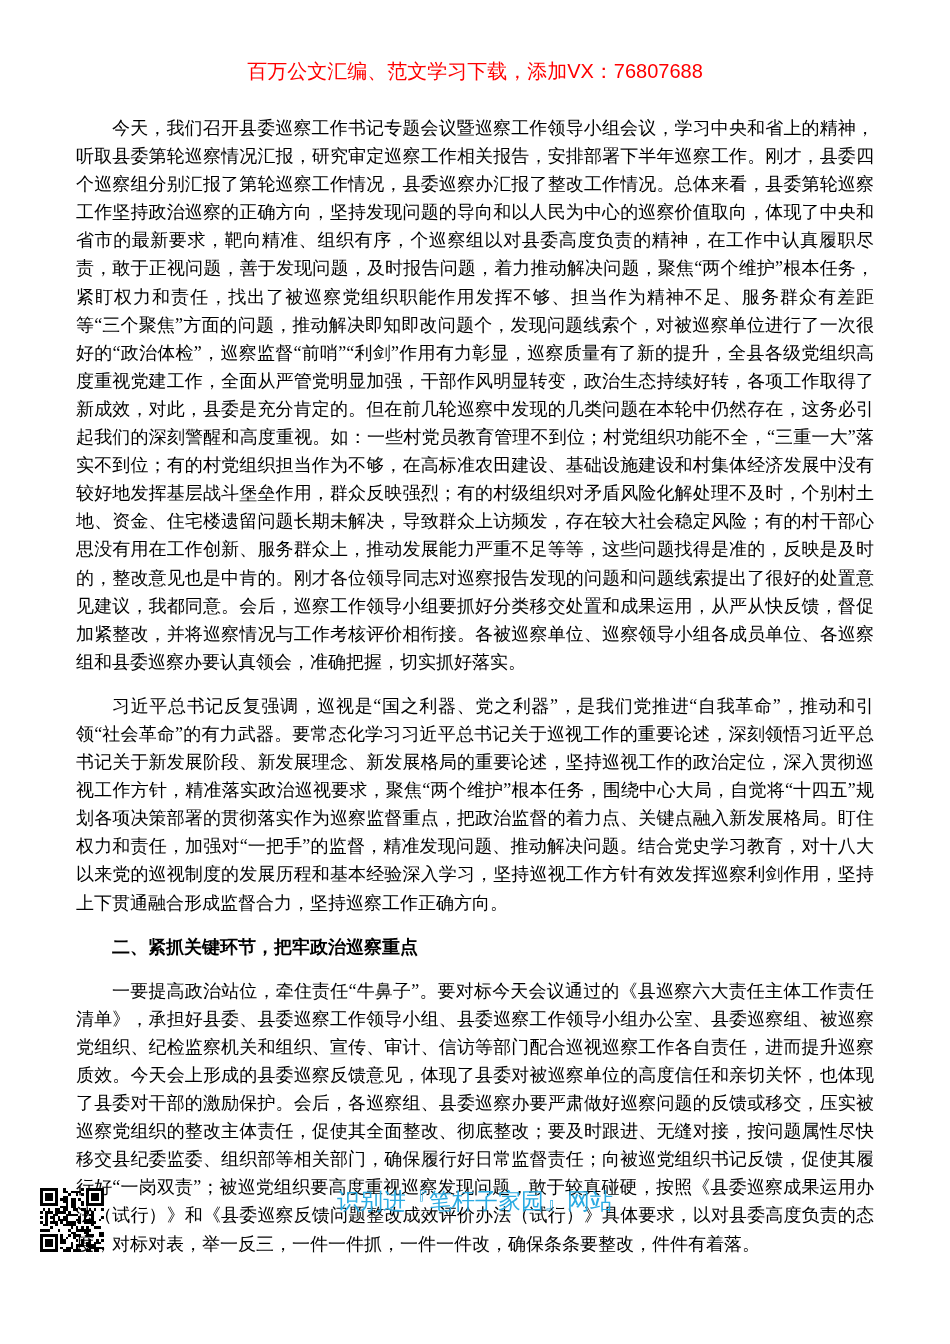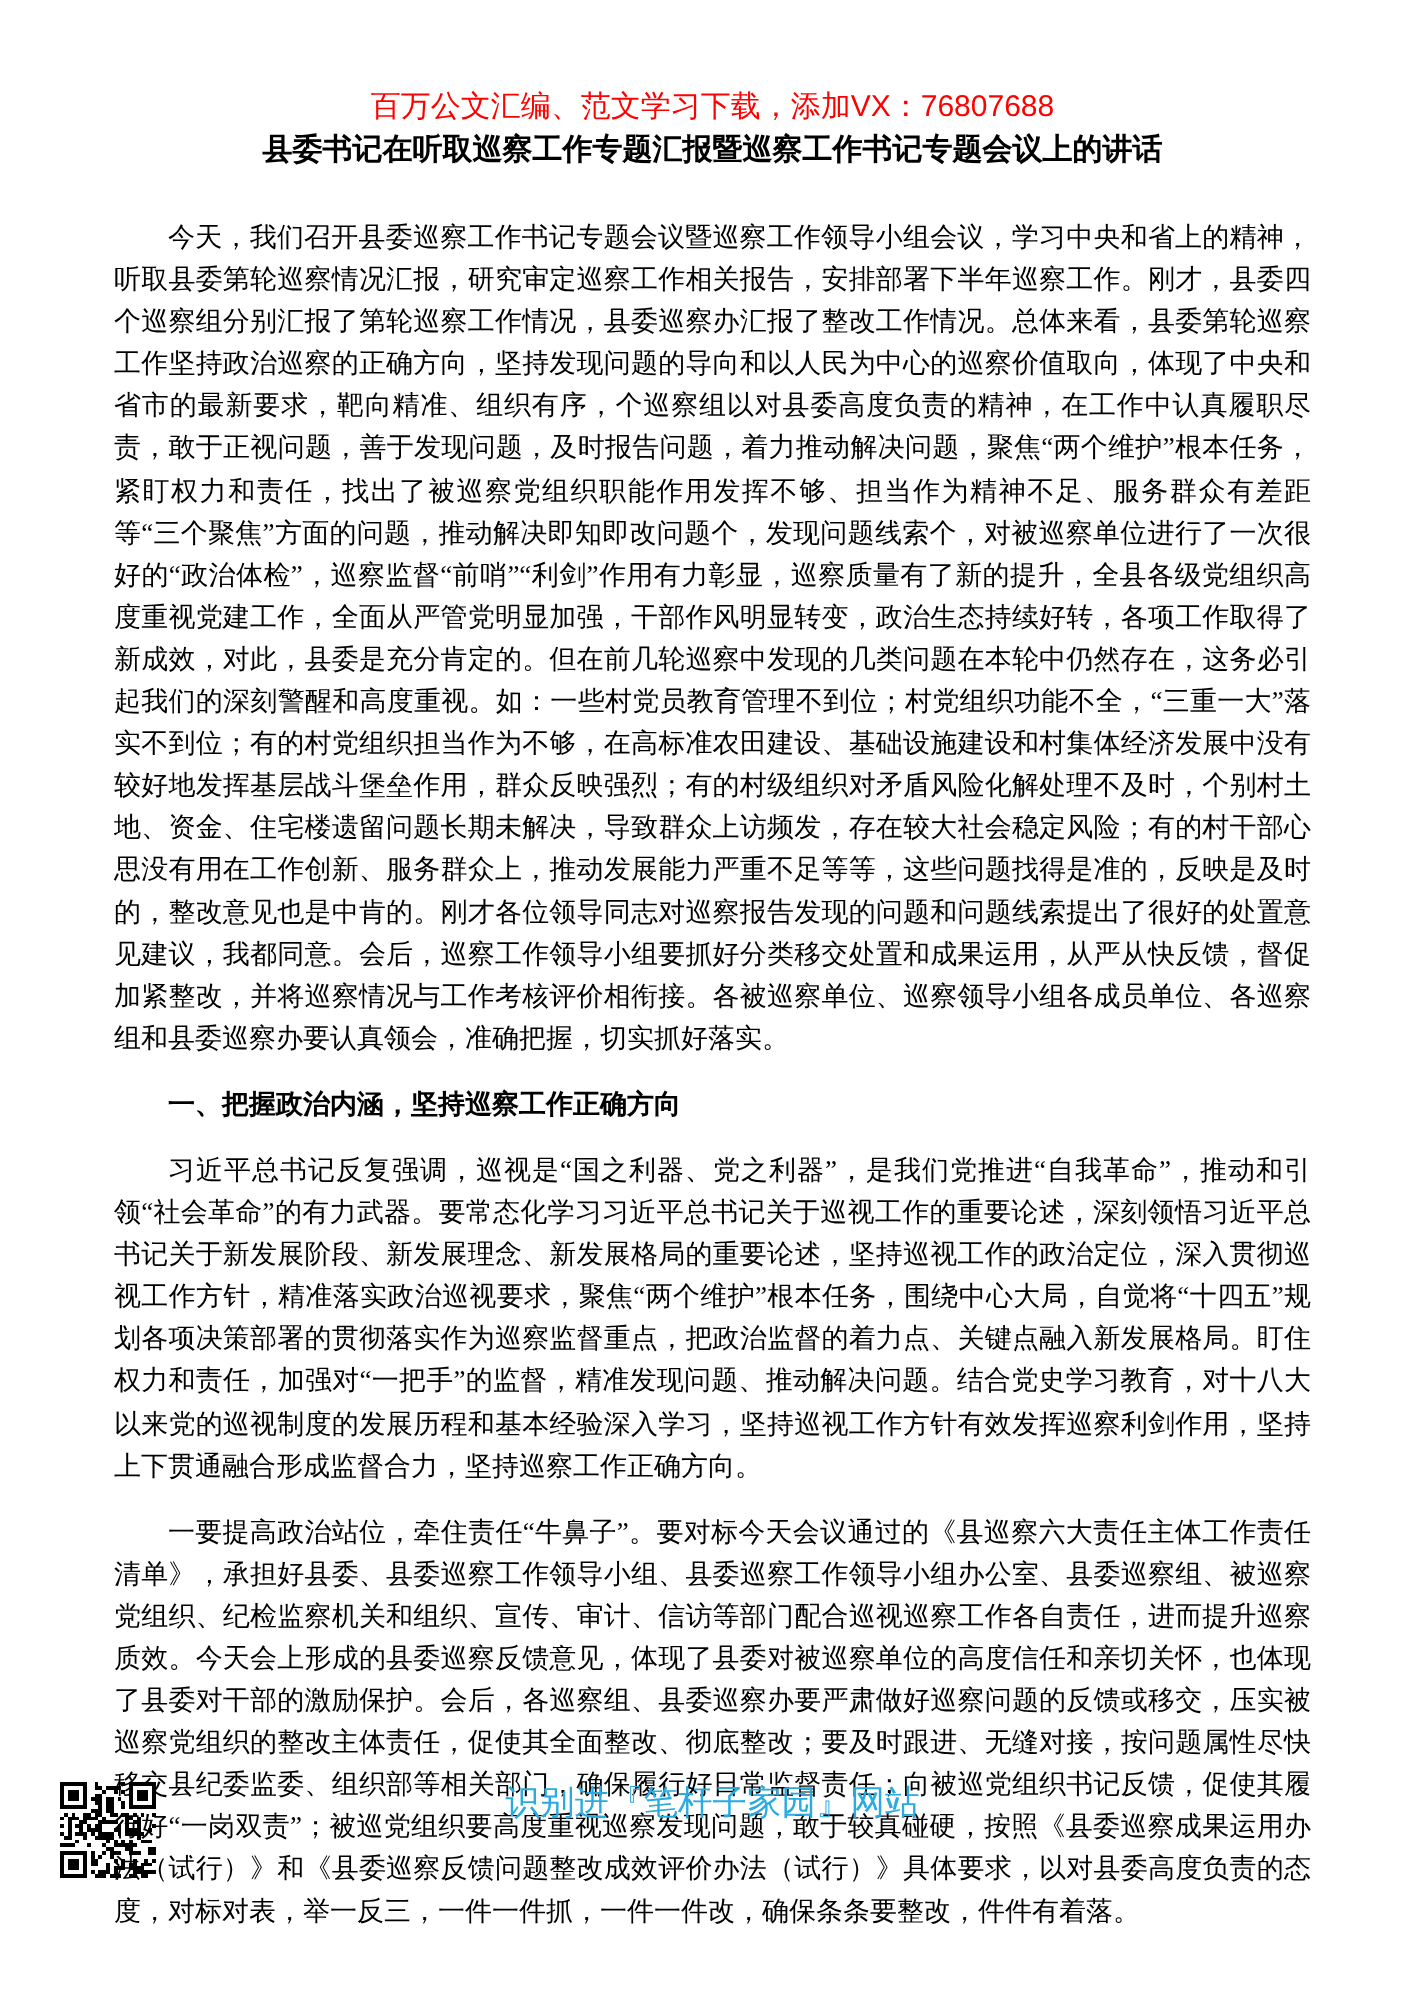--- a/index.html
+++ b/index.html
@@ -84,26 +84,25 @@
     margin-top:5px;
   }
 </style>
 </head>
 <body>
 
 <div class="page">
 
   <div class="promo-line">百万公文汇编、范文学习下载，添加VX：76807688</div>
 
-  <div class="doc-title">县委书记在听取巡察工作专题汇报暨巡察工作书记专题会议上的讲话</div>
 
   <div class="doc-body">
       <p class="para">今天，我们召开县委巡察工作书记专题会议暨巡察工作领导小组会议，学习中央和省上的精神，听取县委第轮巡察情况汇报，研究审定巡察工作相关报告，安排部署下半年巡察工作。刚才，县委四个巡察组分别汇报了第轮巡察工作情况，县委巡察办汇报了整改工作情况。总体来看，县委第轮巡察工作坚持政治巡察的正确方向，坚持发现问题的导向和以人民为中心的巡察价值取向，体现了中央和省市的最新要求，靶向精准、组织有序，个巡察组以对县委高度负责的精神，在工作中认真履职尽责，敢于正视问题，善于发现问题，及时报告问题，着力推动解决问题，聚焦“两个维护”根本任务，紧盯权力和责任，找出了被巡察党组织职能作用发挥不够、担当作为精神不足、服务群众有差距等“三个聚焦”方面的问题，推动解决即知即改问题个，发现问题线索个，对被巡察单位进行了一次很好的“政治体检”，巡察监督“前哨”“利剑”作用有力彰显，巡察质量有了新的提升，全县各级党组织高度重视党建工作，全面从严管党明显加强，干部作风明显转变，政治生态持续好转，各项工作取得了新成效，对此，县委是充分肯定的。但在前几轮巡察中发现的几类问题在本轮中仍然存在，这务必引起我们的深刻警醒和高度重视。如：一些村党员教育管理不到位；村党组织功能不全，“三重一大”落实不到位；有的村党组织担当作为不够，在高标准农田建设、基础设施建设和村集体经济发展中没有较好地发挥基层战斗堡垒作用，群众反映强烈；有的村级组织对矛盾风险化解处理不及时，个别村土地、资金、住宅楼遗留问题长期未解决，导致群众上访频发，存在较大社会稳定风险；有的村干部心思没有用在工作创新、服务群众上，推动发展能力严重不足等等，这些问题找得是准的，反映是及时的，整改意见也是中肯的。刚才各位领导同志对巡察报告发现的问题和问题线索提出了很好的处置意见建议，我都同意。会后，巡察工作领导小组要抓好分类移交处置和成果运用，从严从快反馈，督促加紧整改，并将巡察情况与工作考核评价相衔接。各被巡察单位、巡察领导小组各成员单位、各巡察组和县委巡察办要认真领会，准确把握，切实抓好落实。</p>
-      <p class="heading">一、把握政治内涵，坚持巡察工作正确方向</p>
       <p class="para">习近平总书记反复强调，巡视是“国之利器、党之利器”，是我们党推进“自我革命”，推动和引领“社会革命”的有力武器。要常态化学习习近平总书记关于巡视工作的重要论述，深刻领悟习近平总书记关于新发展阶段、新发展理念、新发展格局的重要论述，坚持巡视工作的政治定位，深入贯彻巡视工作方针，精准落实政治巡视要求，聚焦“两个维护”根本任务，围绕中心大局，自觉将“十四五”规划各项决策部署的贯彻落实作为巡察监督重点，把政治监督的着力点、关键点融入新发展格局。盯住权力和责任，加强对“一把手”的监督，精准发现问题、推动解决问题。结合党史学习教育，对十八大以来党的巡视制度的发展历程和基本经验深入学习，坚持巡视工作方针有效发挥巡察利剑作用，坚持上下贯通融合形成监督合力，坚持巡察工作正确方向。</p>
+      <p class="heading">二、紧抓关键环节，把牢政治巡察重点</p>
       <p class="para">一要提高政治站位，牵住责任“牛鼻子”。要对标今天会议通过的《县巡察六大责任主体工作责任清单》，承担好县委、县委巡察工作领导小组、县委巡察工作领导小组办公室、县委巡察组、被巡察党组织、纪检监察机关和组织、宣传、审计、信访等部门配合巡视巡察工作各自责任，进而提升巡察质效。今天会上形成的县委巡察反馈意见，体现了县委对被巡察单位的高度信任和亲切关怀，也体现了县委对干部的激励保护。会后，各巡察组、县委巡察办要严肃做好巡察问题的反馈或移交，压实被巡察党组织的整改主体责任，促使其全面整改、彻底整改；要及时跟进、无缝对接，按问题属性尽快移交县纪委监委、组织部等相关部门，确保履行好日常监督责任；向被巡党组织书记反馈，促使其履行好“一岗双责”；被巡党组织要高度重视巡察发现问题，敢于较真碰硬，按照《县委巡察成果运用办法（试行）》和《县委巡察反馈问题整改成效评价办法（试行）》具体要求，以对县委高度负责的态度，对标对表，举一反三，一件一件抓，一件一件改，确保条条要整改，件件有着落。</p>
     </div>
 
   <div class="footer">
     <svg class="qr" viewBox="0 0 25 25" shape-rendering="crispEdges" xmlns="http://www.w3.org/2000/svg">
         <rect x="0" y="0" width="7" height="7" fill="#000"></rect>
         <rect x="1" y="1" width="5" height="5" fill="#fff"></rect>
         <rect x="2" y="2" width="3" height="3" fill="#000"></rect>
         <rect x="18" y="0" width="7" height="7" fill="#000"></rect>
         <rect x="19" y="1" width="5" height="5" fill="#fff"></rect>

